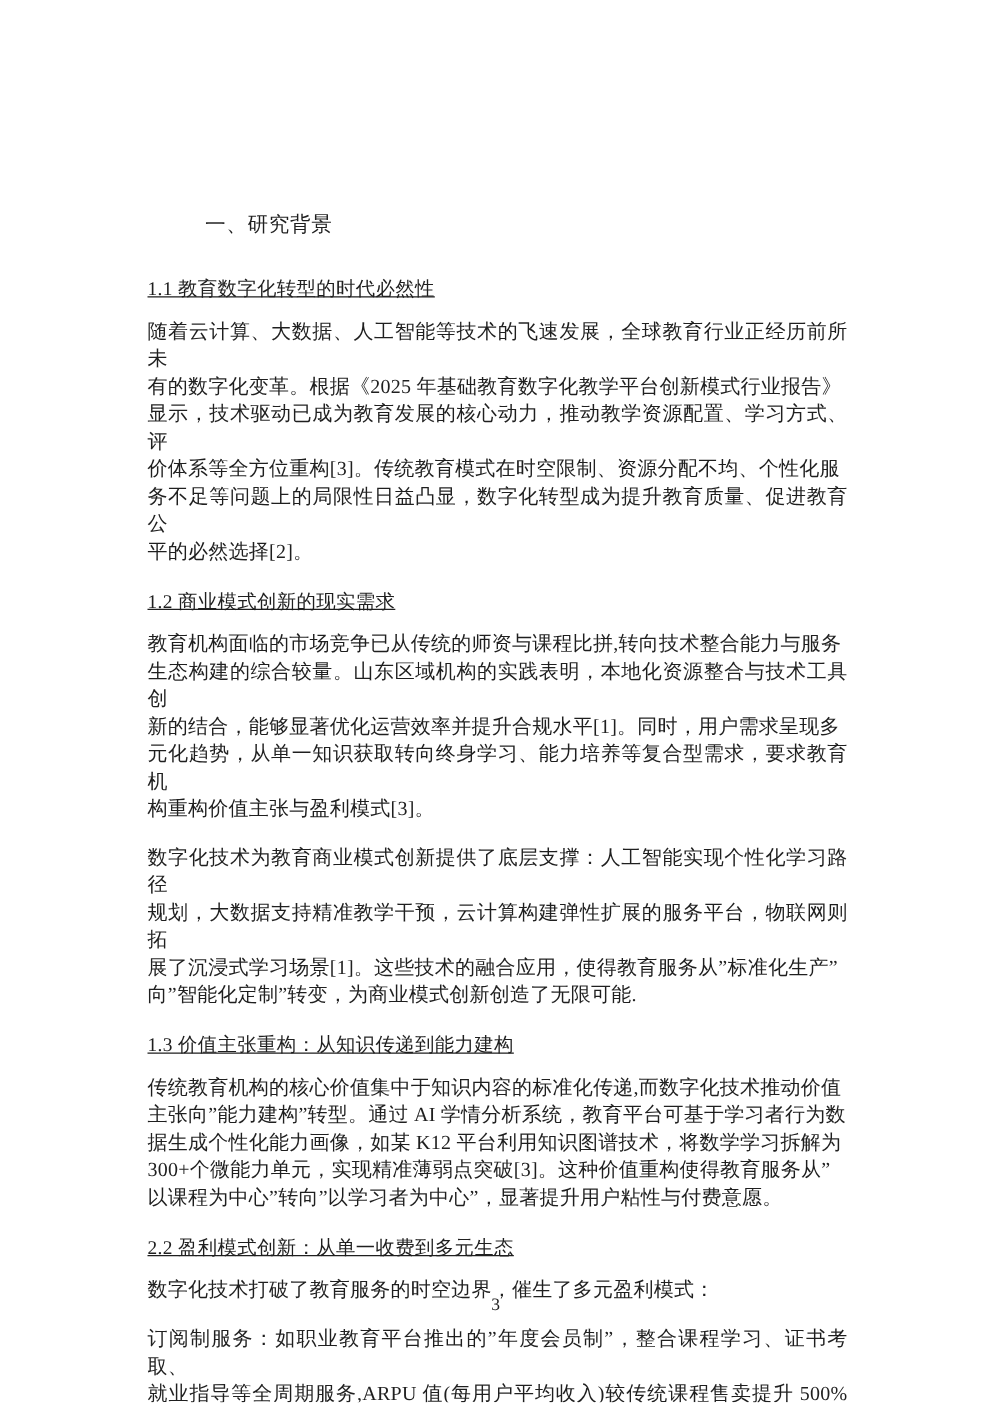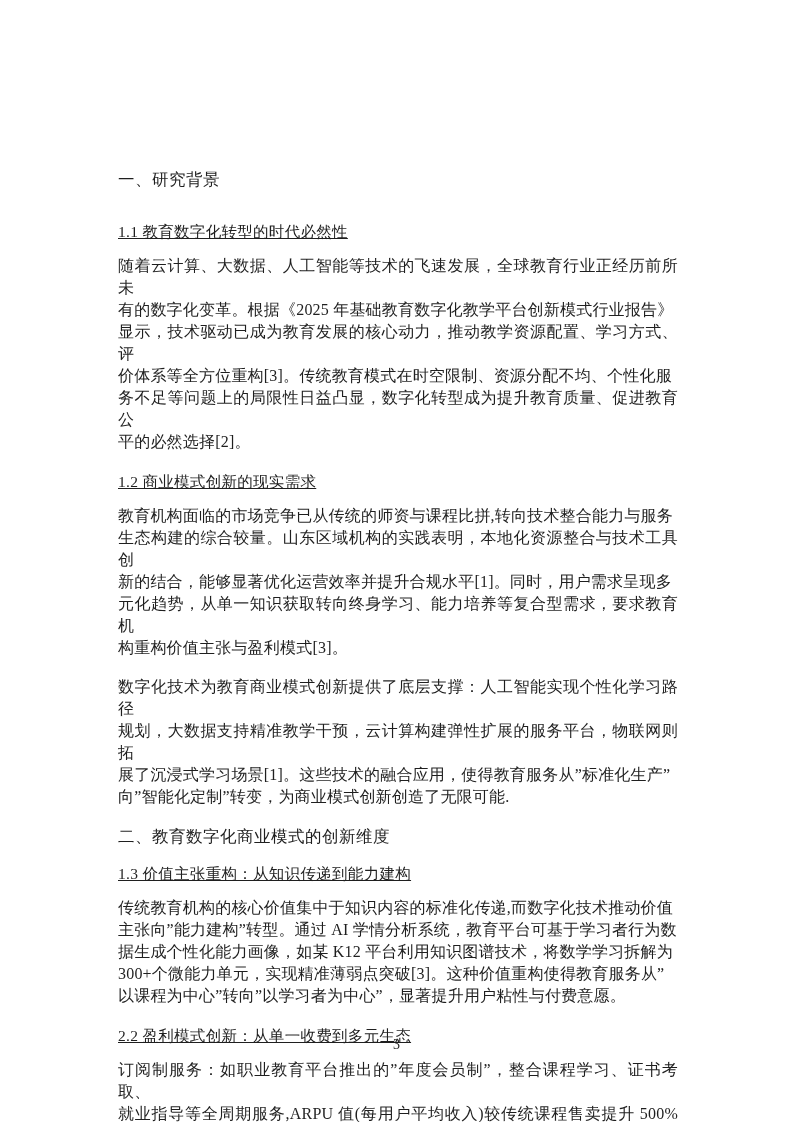--- a/index.html
+++ b/index.html
@@ -21,21 +21,21 @@
     left: 118px;
     top: 168px;
     width: 560px;
   }
   .h1 {
     font-size: 16.5px;
     line-height: 24px;
     font-weight: normal;
     letter-spacing: 0.5px;
   }
-  .h1.gap-large { margin-bottom: 28px; }
+  .h1.gap-large { margin-bottom: 28px; margin-left: 46px; }
   .h1.gap-small { margin-bottom: 13px; }
   .h2 {
     font-size: 15.5px;
     line-height: 24px;
     font-weight: normal;
     margin-bottom: 11px;
     letter-spacing: 0.3px;
     text-decoration: underline;
   }
   .para {
@@ -80,32 +80,32 @@
 新的结合，能够显著优化运营效率并提升合规水平[1]。同时，用户需求呈现多
 元化趋势，从单一知识获取转向终身学习、能力培养等复合型需求，要求教育机
 构重构价值主张与盈利模式[3]。</div>
 
 
     <div class="para">数字化技术为教育商业模式创新提供了底层支撑：人工智能实现个性化学习路径
 规划，大数据支持精准教学干预，云计算构建弹性扩展的服务平台，物联网则拓
 展了沉浸式学习场景[1]。这些技术的融合应用，使得教育服务从”标准化生产”
 向”智能化定制”转变，为商业模式创新创造了无限可能.</div>
 
-    <div class="h1 gap-small">二、教育数字化商业模式的创新维度</div>
 
     <div class="h2">1.3 价值主张重构：从知识传递到能力建构</div>
 
     <div class="para">传统教育机构的核心价值集中于知识内容的标准化传递,而数字化技术推动价值
 主张向”能力建构”转型。通过 AI 学情分析系统，教育平台可基于学习者行为数
 据生成个性化能力画像，如某 K12 平台利用知识图谱技术，将数学学习拆解为
 300+个微能力单元，实现精准薄弱点突破[3]。这种价值重构使得教育服务从”
 以课程为中心”转向”以学习者为中心”，显著提升用户粘性与付费意愿。</div>
 
     <div class="h2">2.2 盈利模式创新：从单一收费到多元生态</div>
 
+    <div class="para">数字化技术打破了教育服务的时空边界，催生了多元盈利模式：</div>
 
     <div class="para">订阅制服务：如职业教育平台推出的”年度会员制”，整合课程学习、证书考取、
 就业指导等全周期服务,ARPU 值(每用户平均收入)较传统课程售卖提升 500%[3]；</div>
 
   </div>
 
   <div class="page-footer">3</div>
 </div>
 
 </body></html>

